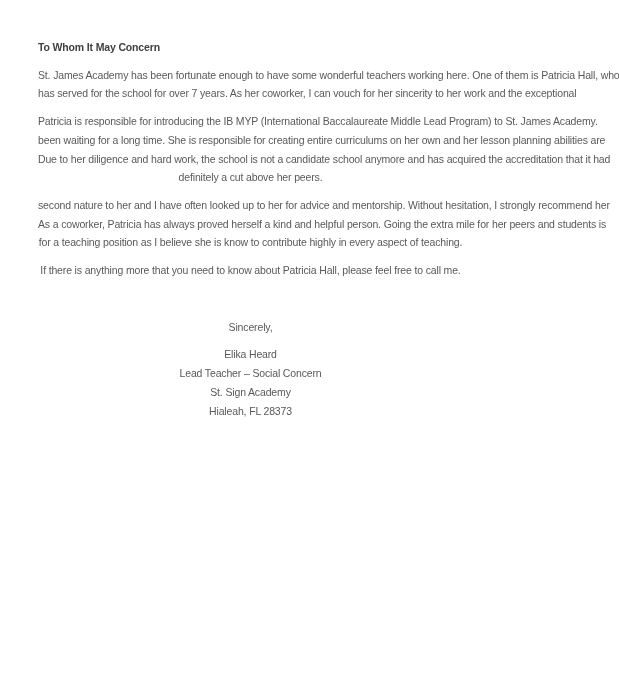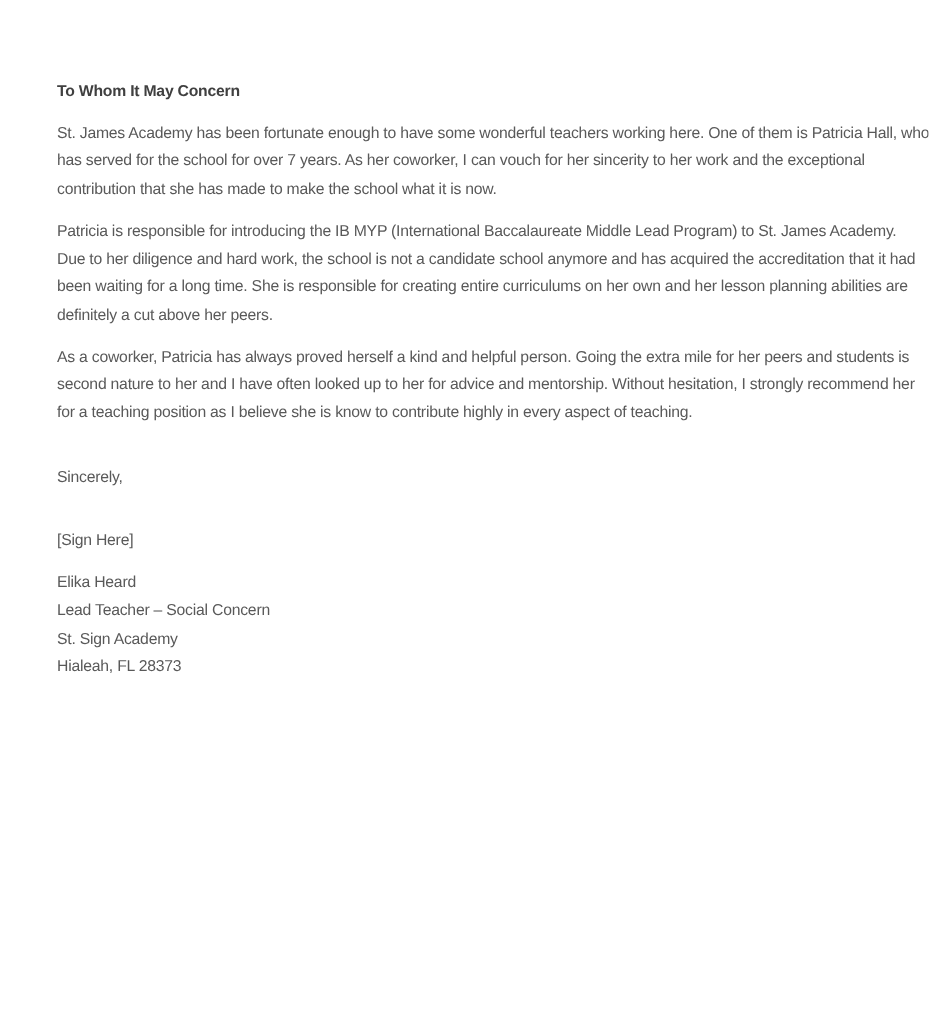--- a/index.html
+++ b/index.html
@@ -8,73 +8,75 @@
     background: #ffffff;
     width: 619px;
     height: 689px;
     overflow: hidden;
     font-family: "Liberation Sans", sans-serif;
   }
   .page {
     box-sizing: border-box;
     width: 493px;
     height: 689px;
-    padding: 52px 30px 0 38px;
+    padding: 38px 30px 0 38px;
     background: var(--page-bg, #ffffff);
   }
   .salutation {
     font-size: 10.5px;
     line-height: 18.7px;
     font-weight: bold;
     letter-spacing: -0.15px;
     color: var(--heading-color, #404040);
     margin-bottom: 9px;
     white-space: nowrap;
   }
   .line {
     font-size: 10.5px;
     line-height: 18.7px;
     letter-spacing: -0.15px;
     color: var(--text-color, #595959);
     white-space: nowrap;
+    text-align: center;
   }
   .paragraph { margin-bottom: 9px; }
   .paragraph.before-closing { margin-bottom: 38px; }
   .closing-line { margin-bottom: 9px; margin-top: 24px; }
 </style>
 </head>
 <body>
 
 <div class="page">
 
   <div class="salutation">To Whom It May Concern</div>
 
   <div class="paragraph">
     <div class="line">St. James Academy has been fortunate enough to have some wonderful teachers working here. One of them is Patricia Hall, who</div>
     <div class="line">has served for the school for over 7 years. As her coworker, I can vouch for her sincerity to her work and the exceptional</div>
-    <div class="line">contribution that she has made to make the school what it is now.</div>
   </div>
 
   <div class="paragraph">
     <div class="line">Patricia is responsible for introducing the IB MYP (International Baccalaureate Middle Lead Program) to St. James Academy.</div>
+    <div class="line">been waiting for a long time. She is responsible for creating entire curriculums on her own and her lesson planning abilities are</div>
     <div class="line">Due to her diligence and hard work, the school is not a candidate school anymore and has acquired the accreditation that it had</div>
-    <div class="line">been waiting for a long time. She is responsible for creating entire curriculums on her own and her lesson planning abilities are</div>
     <div class="line">definitely a cut above her peers.</div>
   </div>
 
   <div class="paragraph">
+    <div class="line">second nature to her and I have often looked up to her for advice and mentorship. Without hesitation, I strongly recommend her</div>
     <div class="line">As a coworker, Patricia has always proved herself a kind and helpful person. Going the extra mile for her peers and students is</div>
-    <div class="line">second nature to her and I have often looked up to her for advice and mentorship. Without hesitation, I strongly recommend her</div>
     <div class="line">for a teaching position as I believe she is know to contribute highly in every aspect of teaching.</div>
   </div>
 
+  <div class="paragraph before-closing">
+    <div class="line">If there is anything more that you need to know about Patricia Hall, please feel free to call me.</div>
+  </div>
 
   <div class="line closing-line">Sincerely,</div>
 
-  <div class="line closing-line">[Sign Here]</div>
 
   <div>
     <div class="line">Elika Heard</div>
     <div class="line">Lead Teacher – Social Concern</div>
     <div class="line">St. Sign Academy</div>
     <div class="line">Hialeah, FL 28373</div>
   </div>
 
 </div>
 

